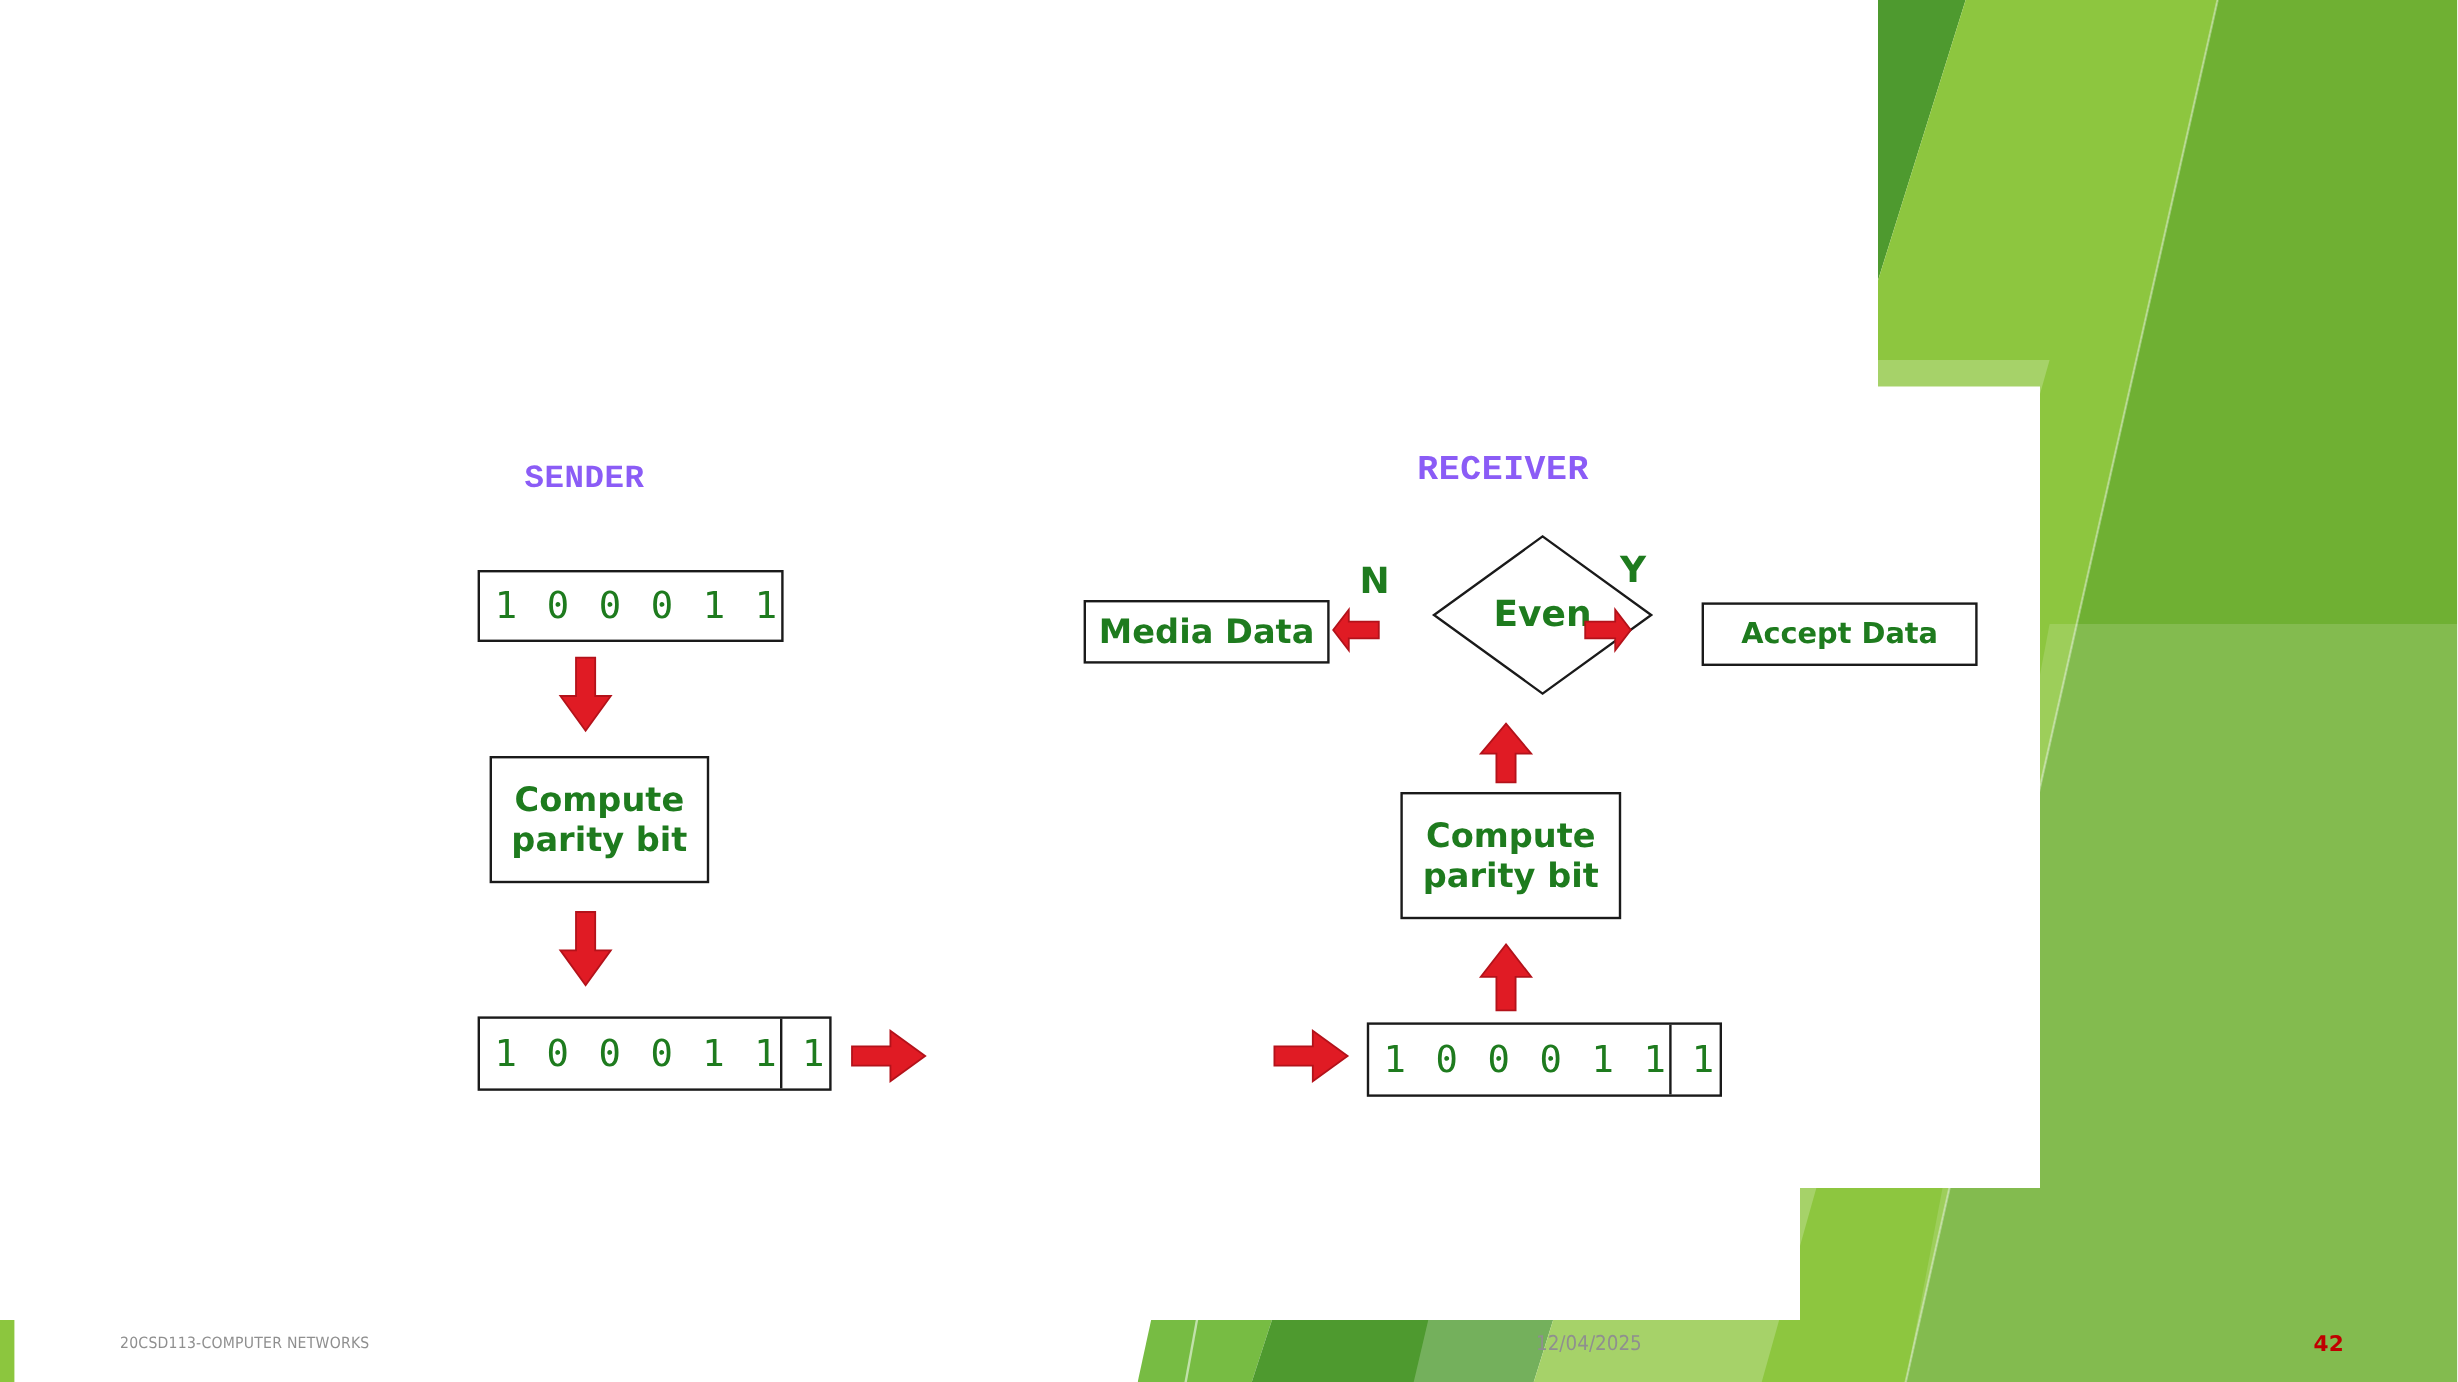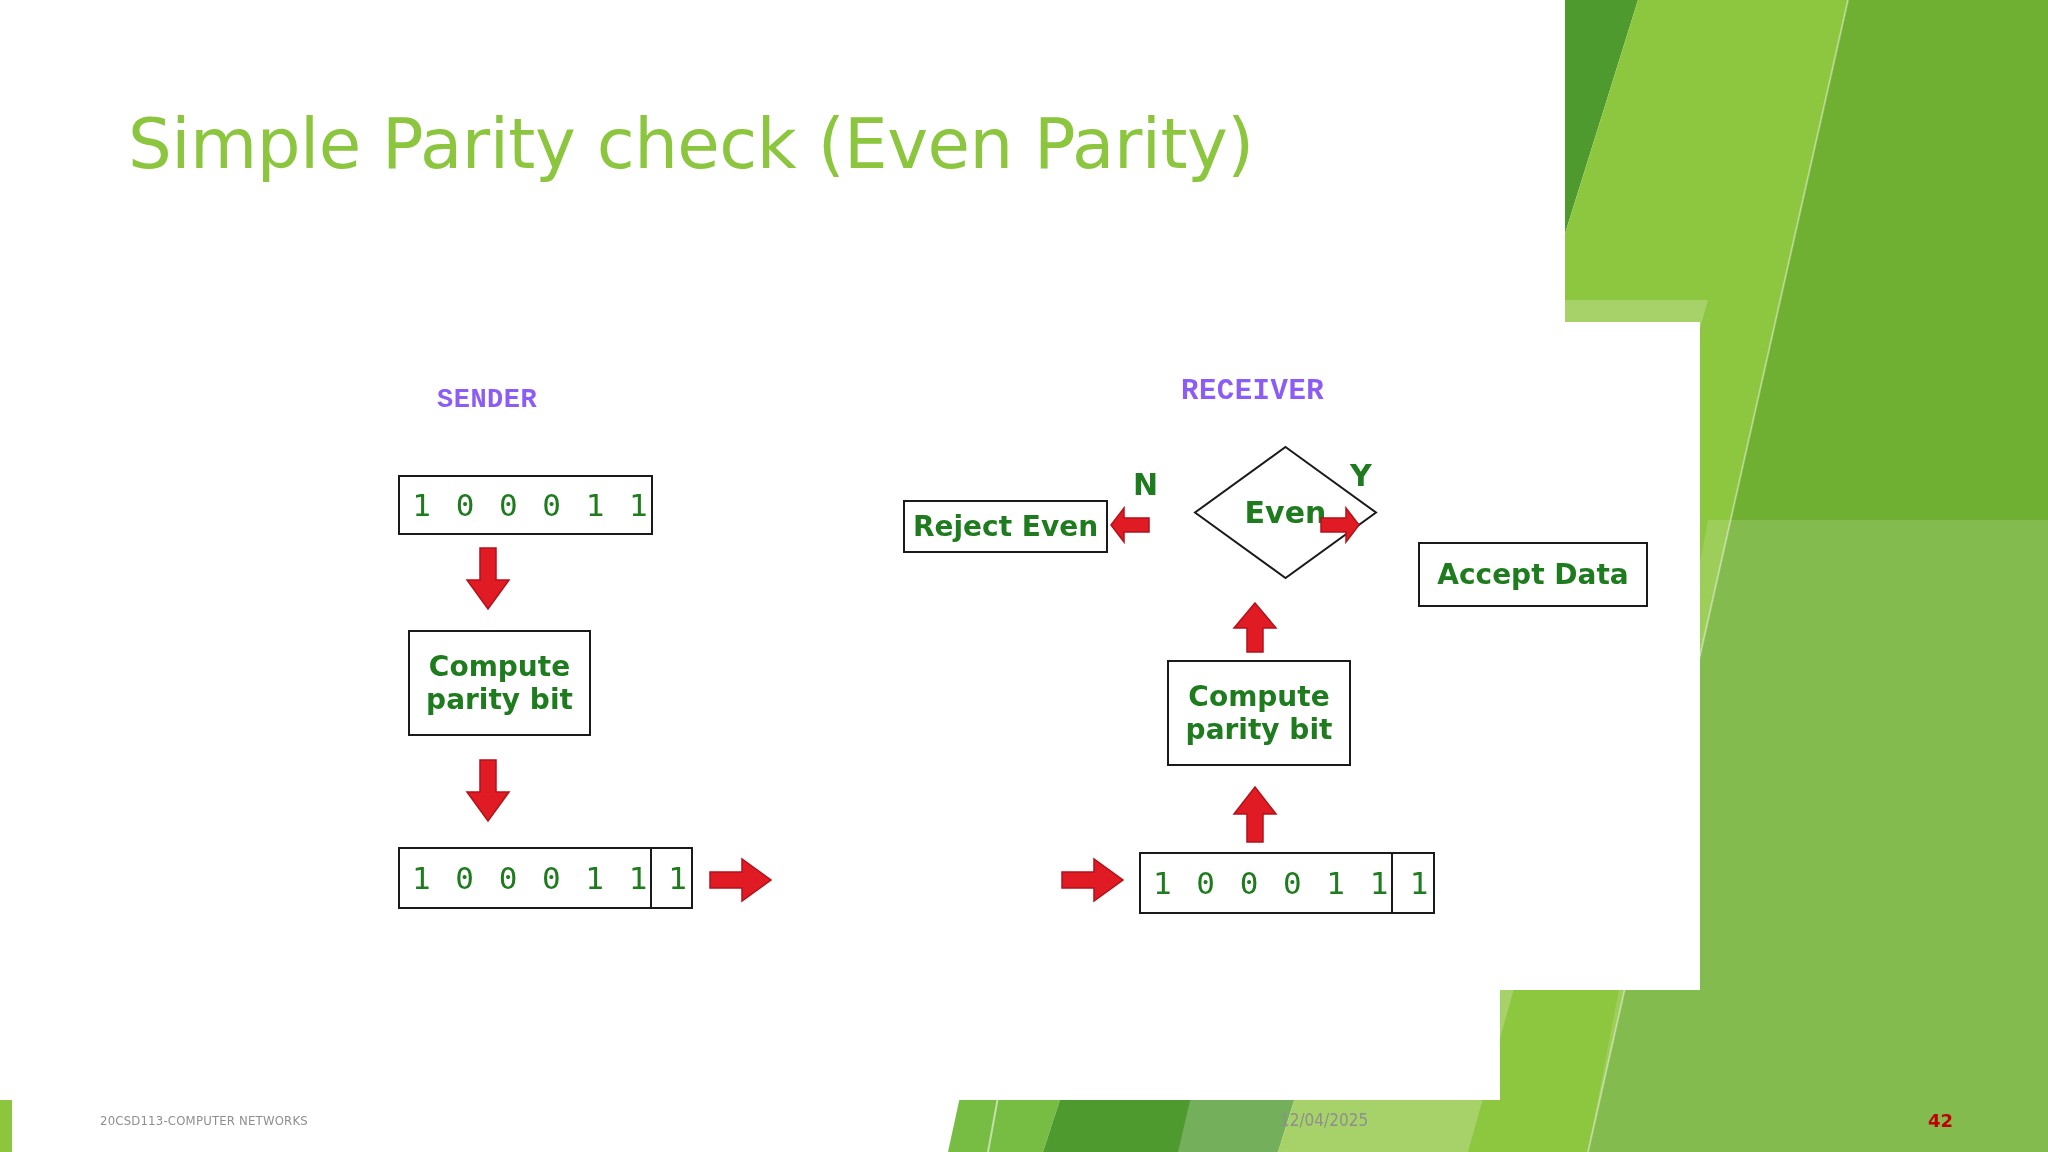--- a/index.html
+++ b/index.html
@@ -197,21 +197,20 @@
       <polygon points="760,520 1100,520 1100,1152 640,1152" fill="#ffffff" opacity="0.14"></polygon>
       <polyline points="250,0 40,1152" fill="none" stroke="#ffffff" stroke-width="2" opacity="0.55"></polyline>
       <polyline points="900,0 640,1152" fill="none" stroke="#ffffff" stroke-width="2" opacity="0.35"></polyline>
     </svg>
   </div>
 
   <div class="left-sliver"></div>
 
   <div class="white-plate"></div>
 
-  <div class="title">Simple Parity check (Even Parity)</div>
 
   <div class="section-label" style="left:437px; top:385px; font-size:27px;">SENDER</div>
 
   <div class="bits" style="left:398px; top:475px; width:255px; height:60px;">
     <div class="cell" style="flex:1; font-size:31px;">1 0 0 0 1 1</div>
   </div>
 
   <div class="arrow" style="left:466px; top:548px;">
     <svg width="44" height="62" viewBox="0 0 44 62">
       <polygon points="14,0 30,0 30,32 43,32 22,61 1,32 14,32" fill="#E01B24" stroke="#B3121A" stroke-width="1.5"></polygon>
@@ -278,32 +277,32 @@
 
   <div class="yn" style="left:1133px; top:467px;">N</div>
 
   <div class="arrow" style="left:1110px; top:507px;">
     <svg width="40" height="36" viewBox="0 0 40 36">
       <polygon points="39,11 14,11 14,1 1,18 14,35 14,25 39,25" fill="#E01B24" stroke="#B3121A" stroke-width="1.5"></polygon>
     </svg>
   </div>
 
   <div class="node" style="left:903px; top:500px; width:205px; height:53px; font-size:28px;">
-    <span>Reject Even</span>
+    <span>Media Data</span>
   </div>
 
   <div class="yn" style="left:1350px; top:458px;">Y</div>
 
   <div class="arrow" style="left:1320px; top:507px;">
     <svg width="40" height="36" viewBox="0 0 40 36">
       <polygon points="1,11 26,11 26,1 39,18 26,35 26,25 1,25" fill="#E01B24" stroke="#B3121A" stroke-width="1.5"></polygon>
     </svg>
   </div>
 
-  <div class="node" style="left:1418px; top:502px; width:230px; height:65px; font-size:28px;margin-top:40px;">
+  <div class="node" style="left:1418px; top:502px; width:230px; height:53px; font-size:24px;">
     <span>Accept Data</span>
   </div>
 
   <div class="footer-left">20CSD113-COMPUTER NETWORKS</div>
   <div class="footer-date">12/04/2025</div>
   <div class="page-num">42</div>
 
 </div>
 
 </body></html>

